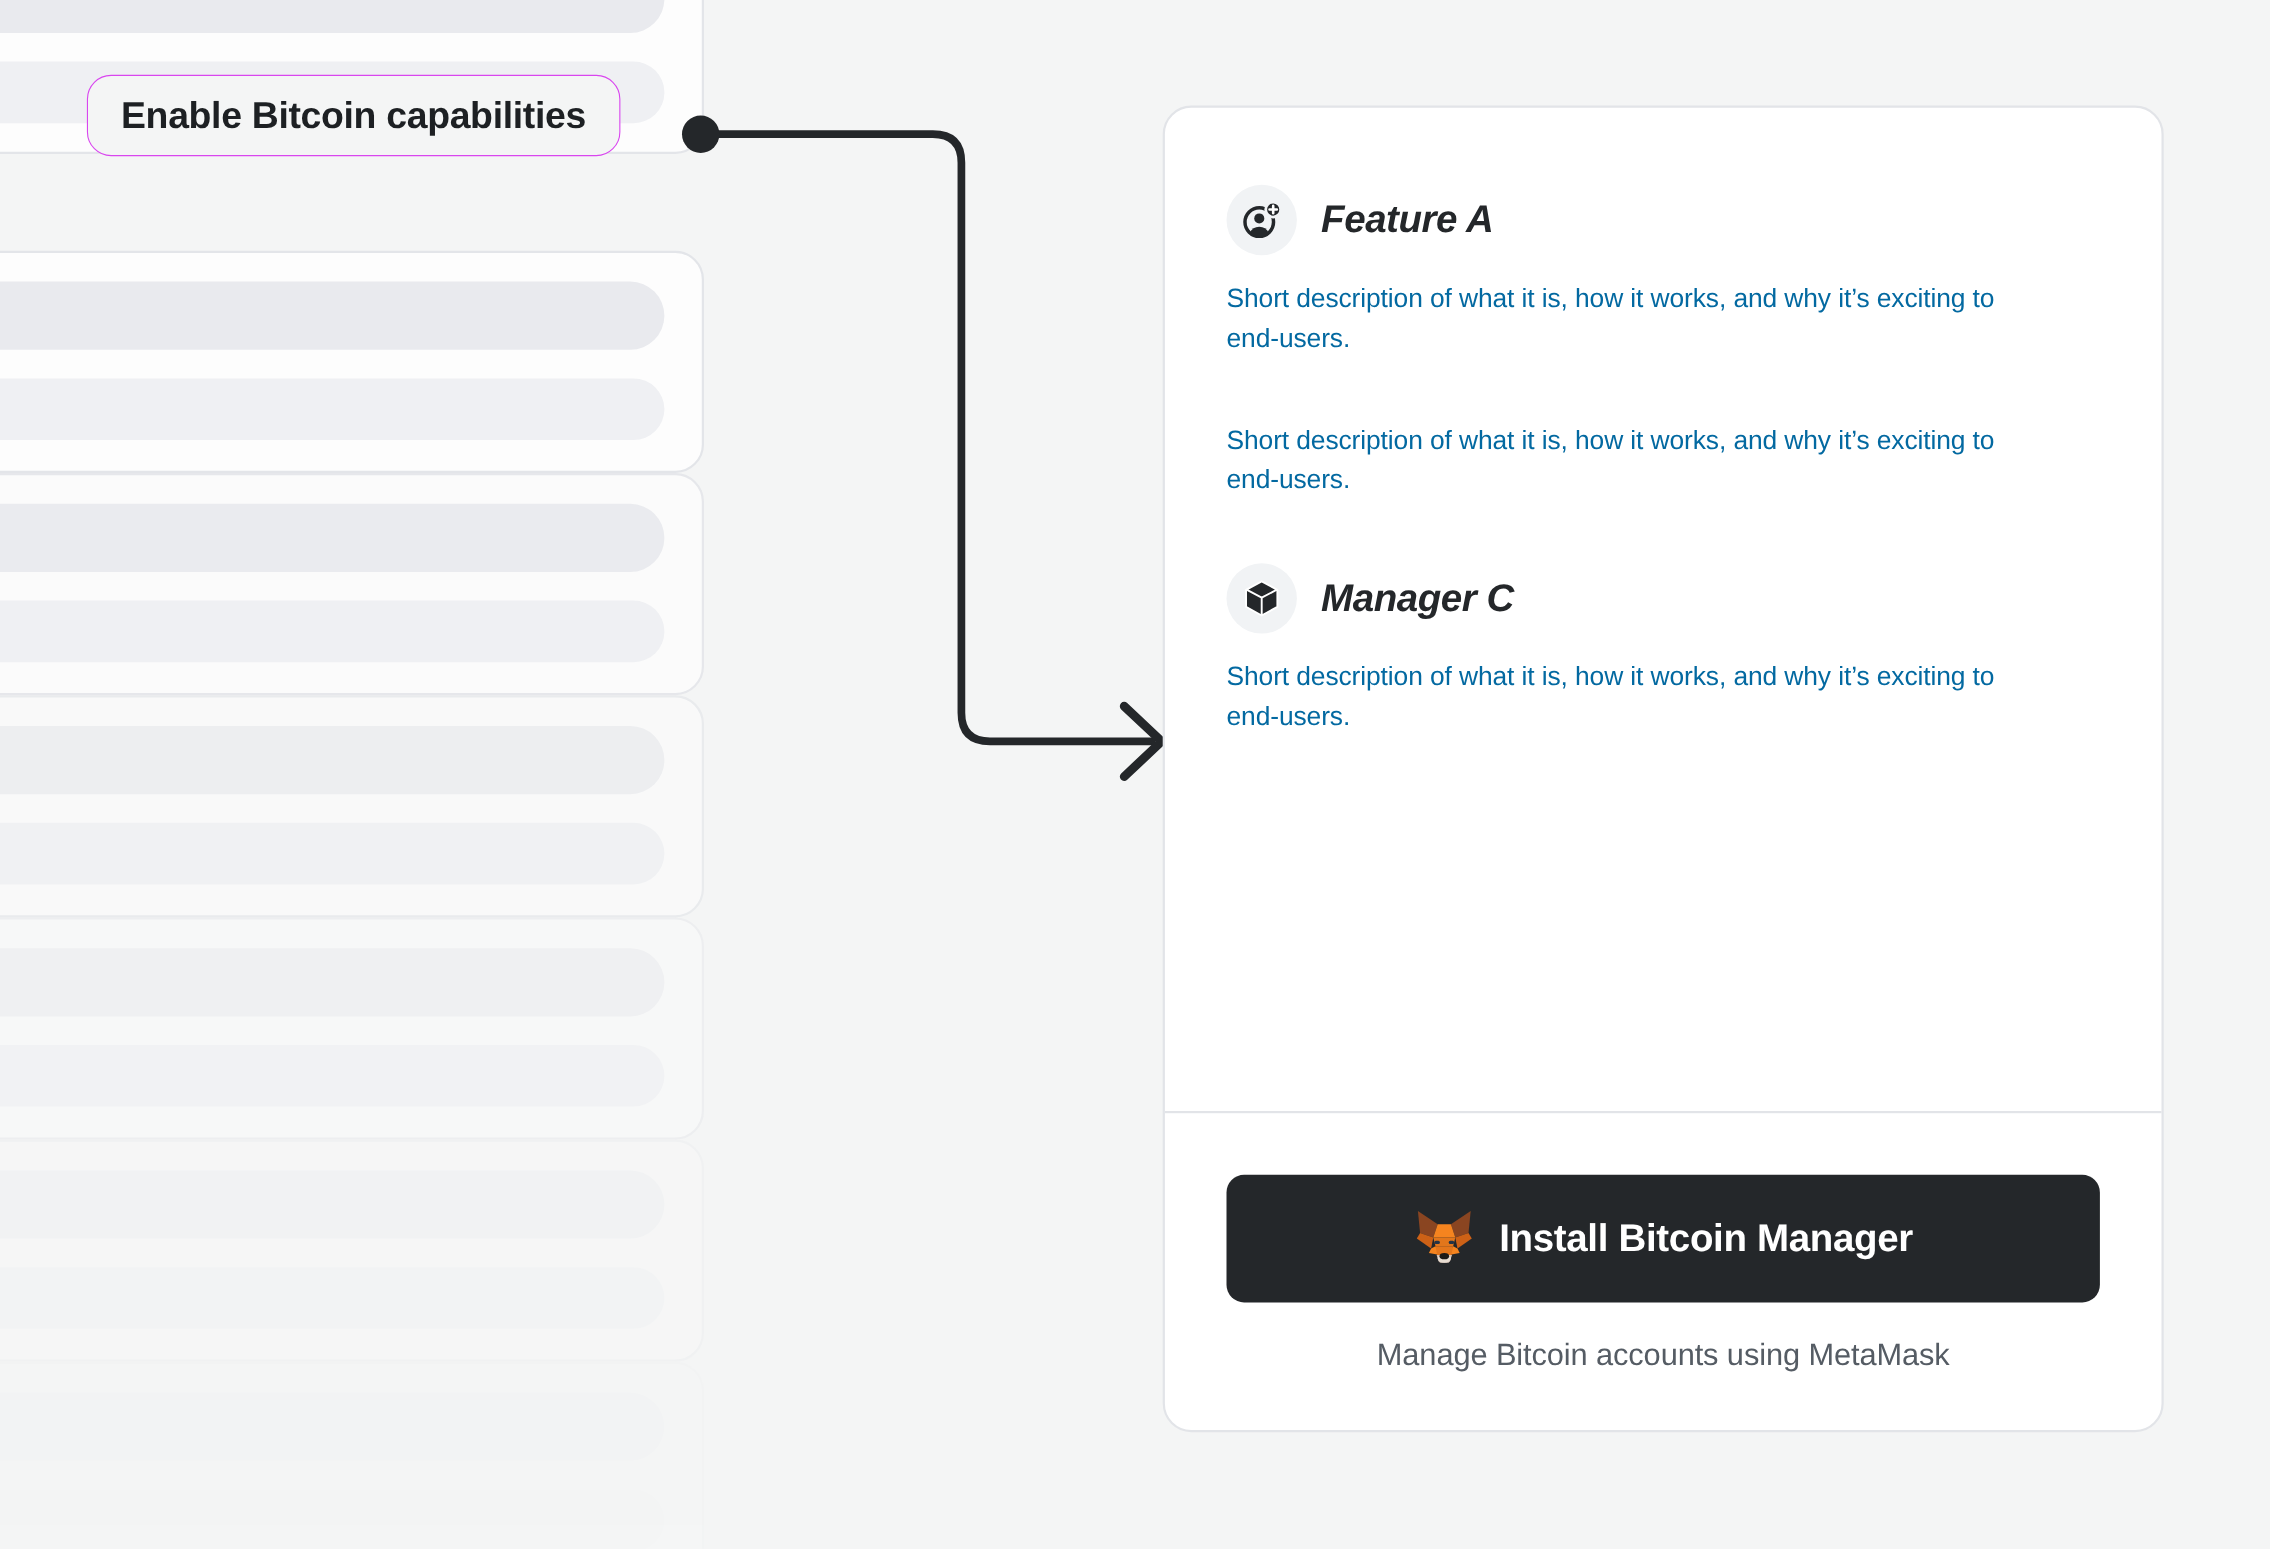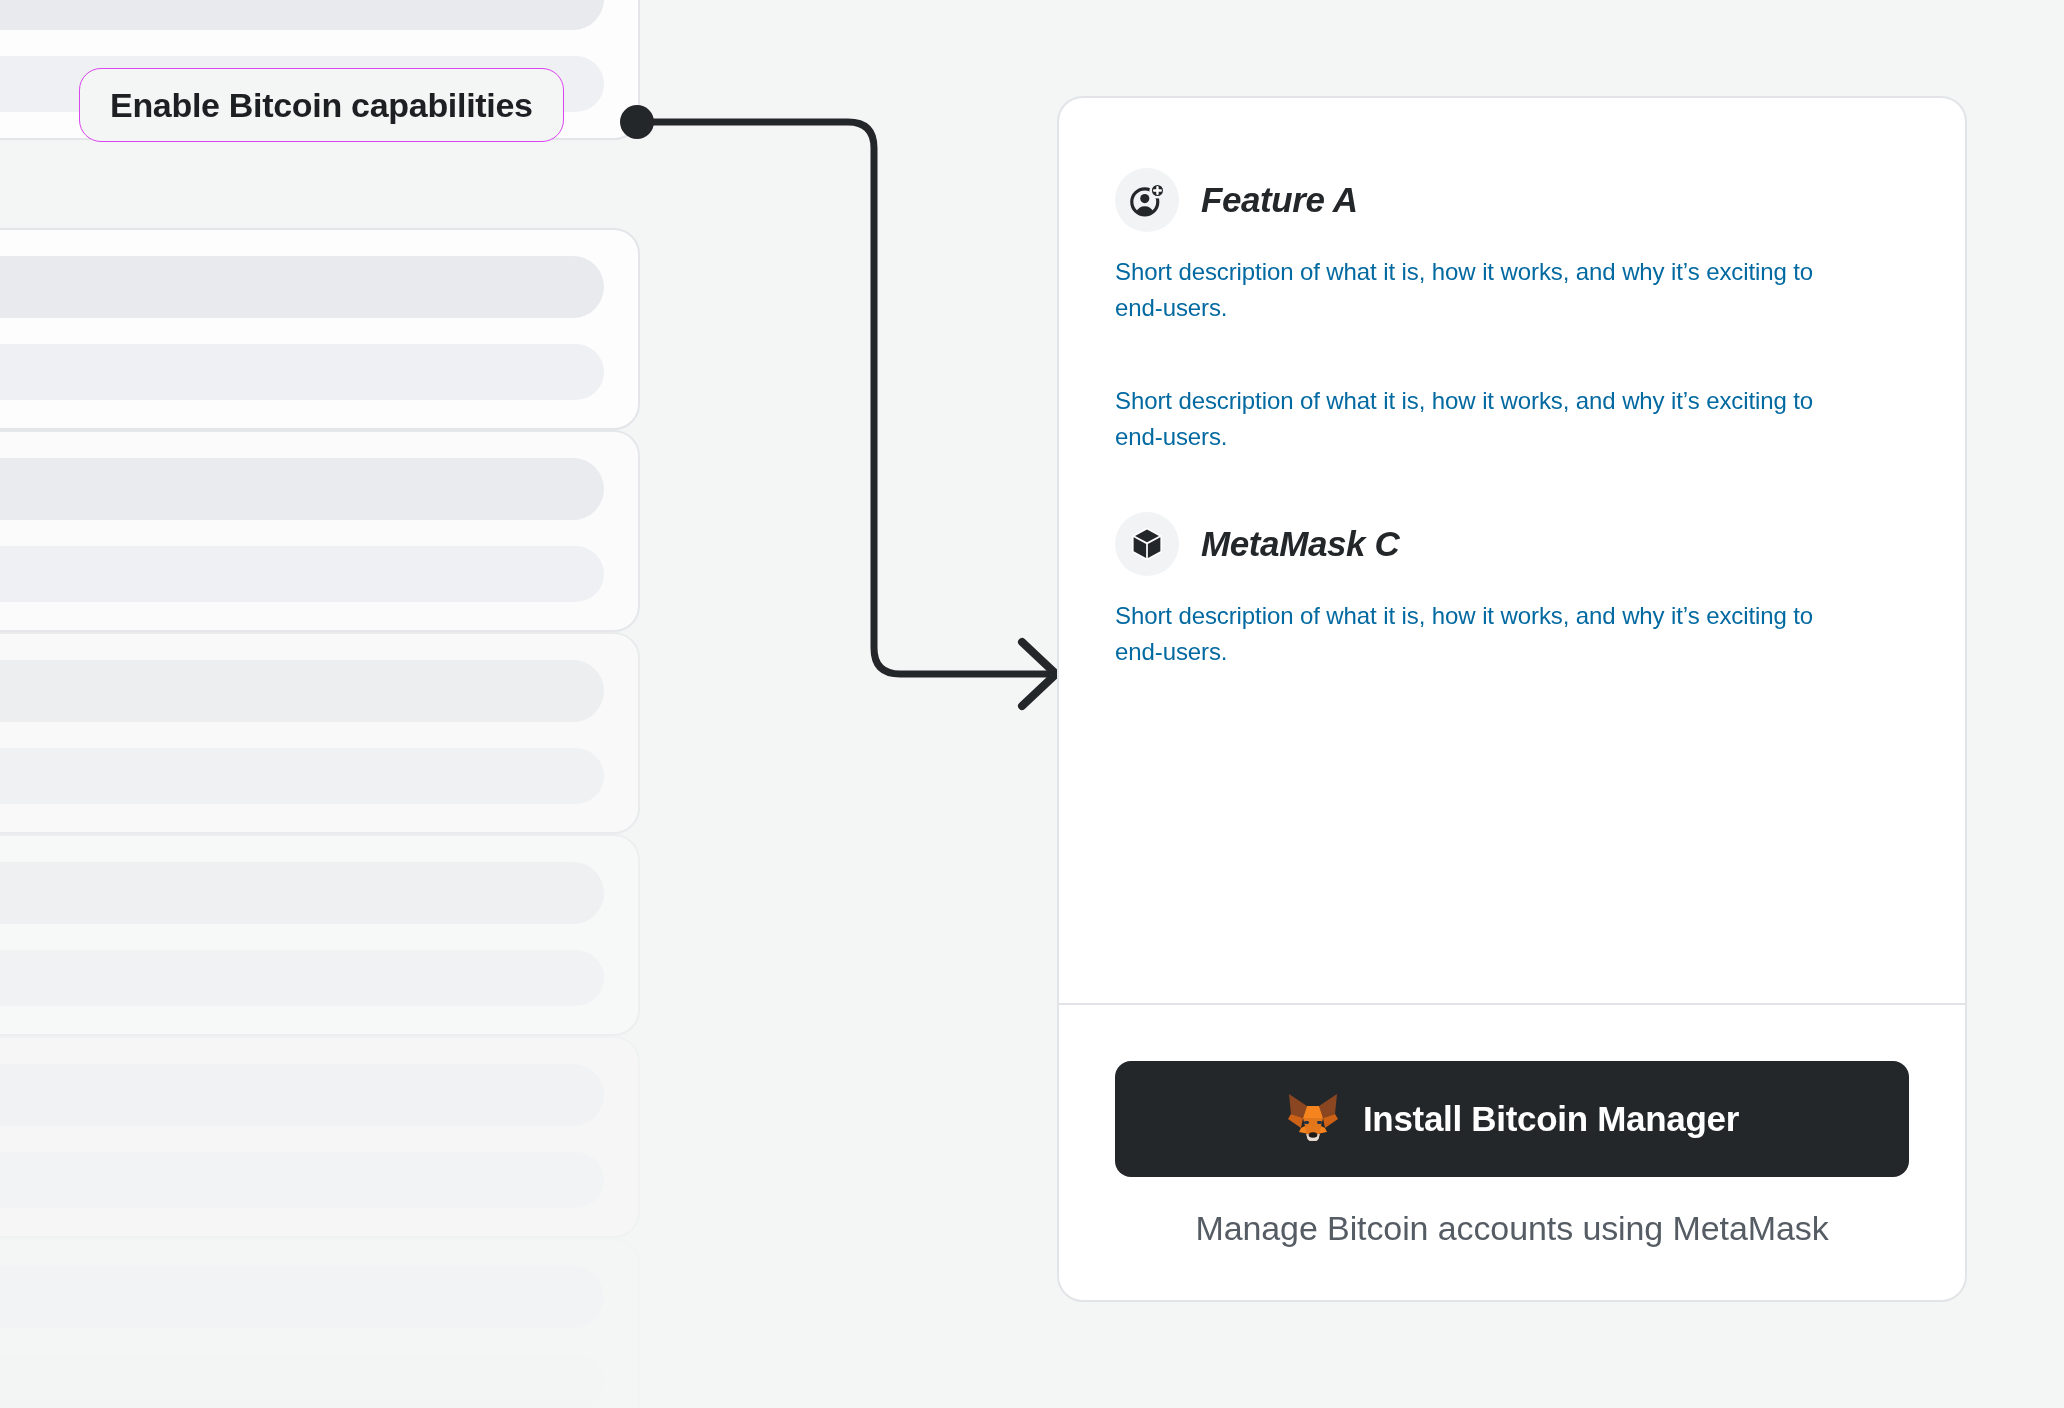--- a/index.html
+++ b/index.html
@@ -150,21 +150,21 @@
   }
   #install-button .btn-label {
     font-size: 35px;
     font-weight: 700;
     color: #ffffff;
     letter-spacing: -0.3px;
   }
   #footer-note {
     margin-top: 32px;
     text-align: center;
-    font-size: 34px;
+    font-size: 28px;
     color: #555c64;
     letter-spacing: -0.1px;
   }
 </style>
 </head>
 <body>
 
 <div id="skeleton-layer">
     <div class="skel-card" style="top: -60px; height: 200px; opacity: 1;">
       <div class="skel-bar b1"></div>
@@ -229,21 +229,21 @@
       <div class="feature-item">
         <div class="feature-desc">Short description of what it is, how it works, and why it’s exciting to end-users.</div>
       </div>
       <div class="feature-item">
         <div class="feature-head">
           <div class="feature-badge">
             <svg width="38" height="38" viewBox="0 0 24 24">
               <path d="M12 2.2 21 7.1v9.8L12 21.8 3 16.9V7.1Z M12 11.6 3.3 7.0 M12 11.6l8.7-4.6 M12 11.6v10" fill="#24272a" stroke="#ffffff" stroke-width="1.1" stroke-linejoin="round"></path>
             </svg>
           </div>
-          <div class="feature-title">MetaMask C</div>
+          <div class="feature-title">Manager C</div>
         </div>
         <div class="feature-desc">Short description of what it is, how it works, and why it’s exciting to end-users.</div>
       </div>
     </div>
 
   <div id="card-divider"></div>
 
   <div id="card-footer">
     <button id="install-button">
       <span class="btn-icon">

